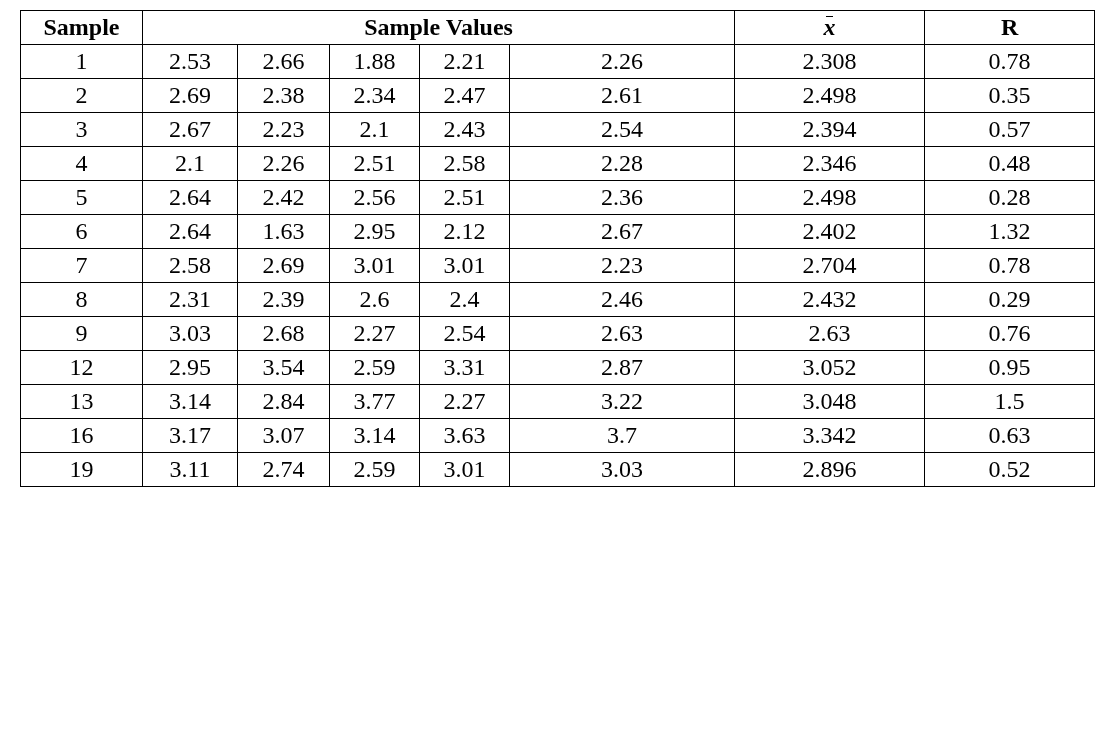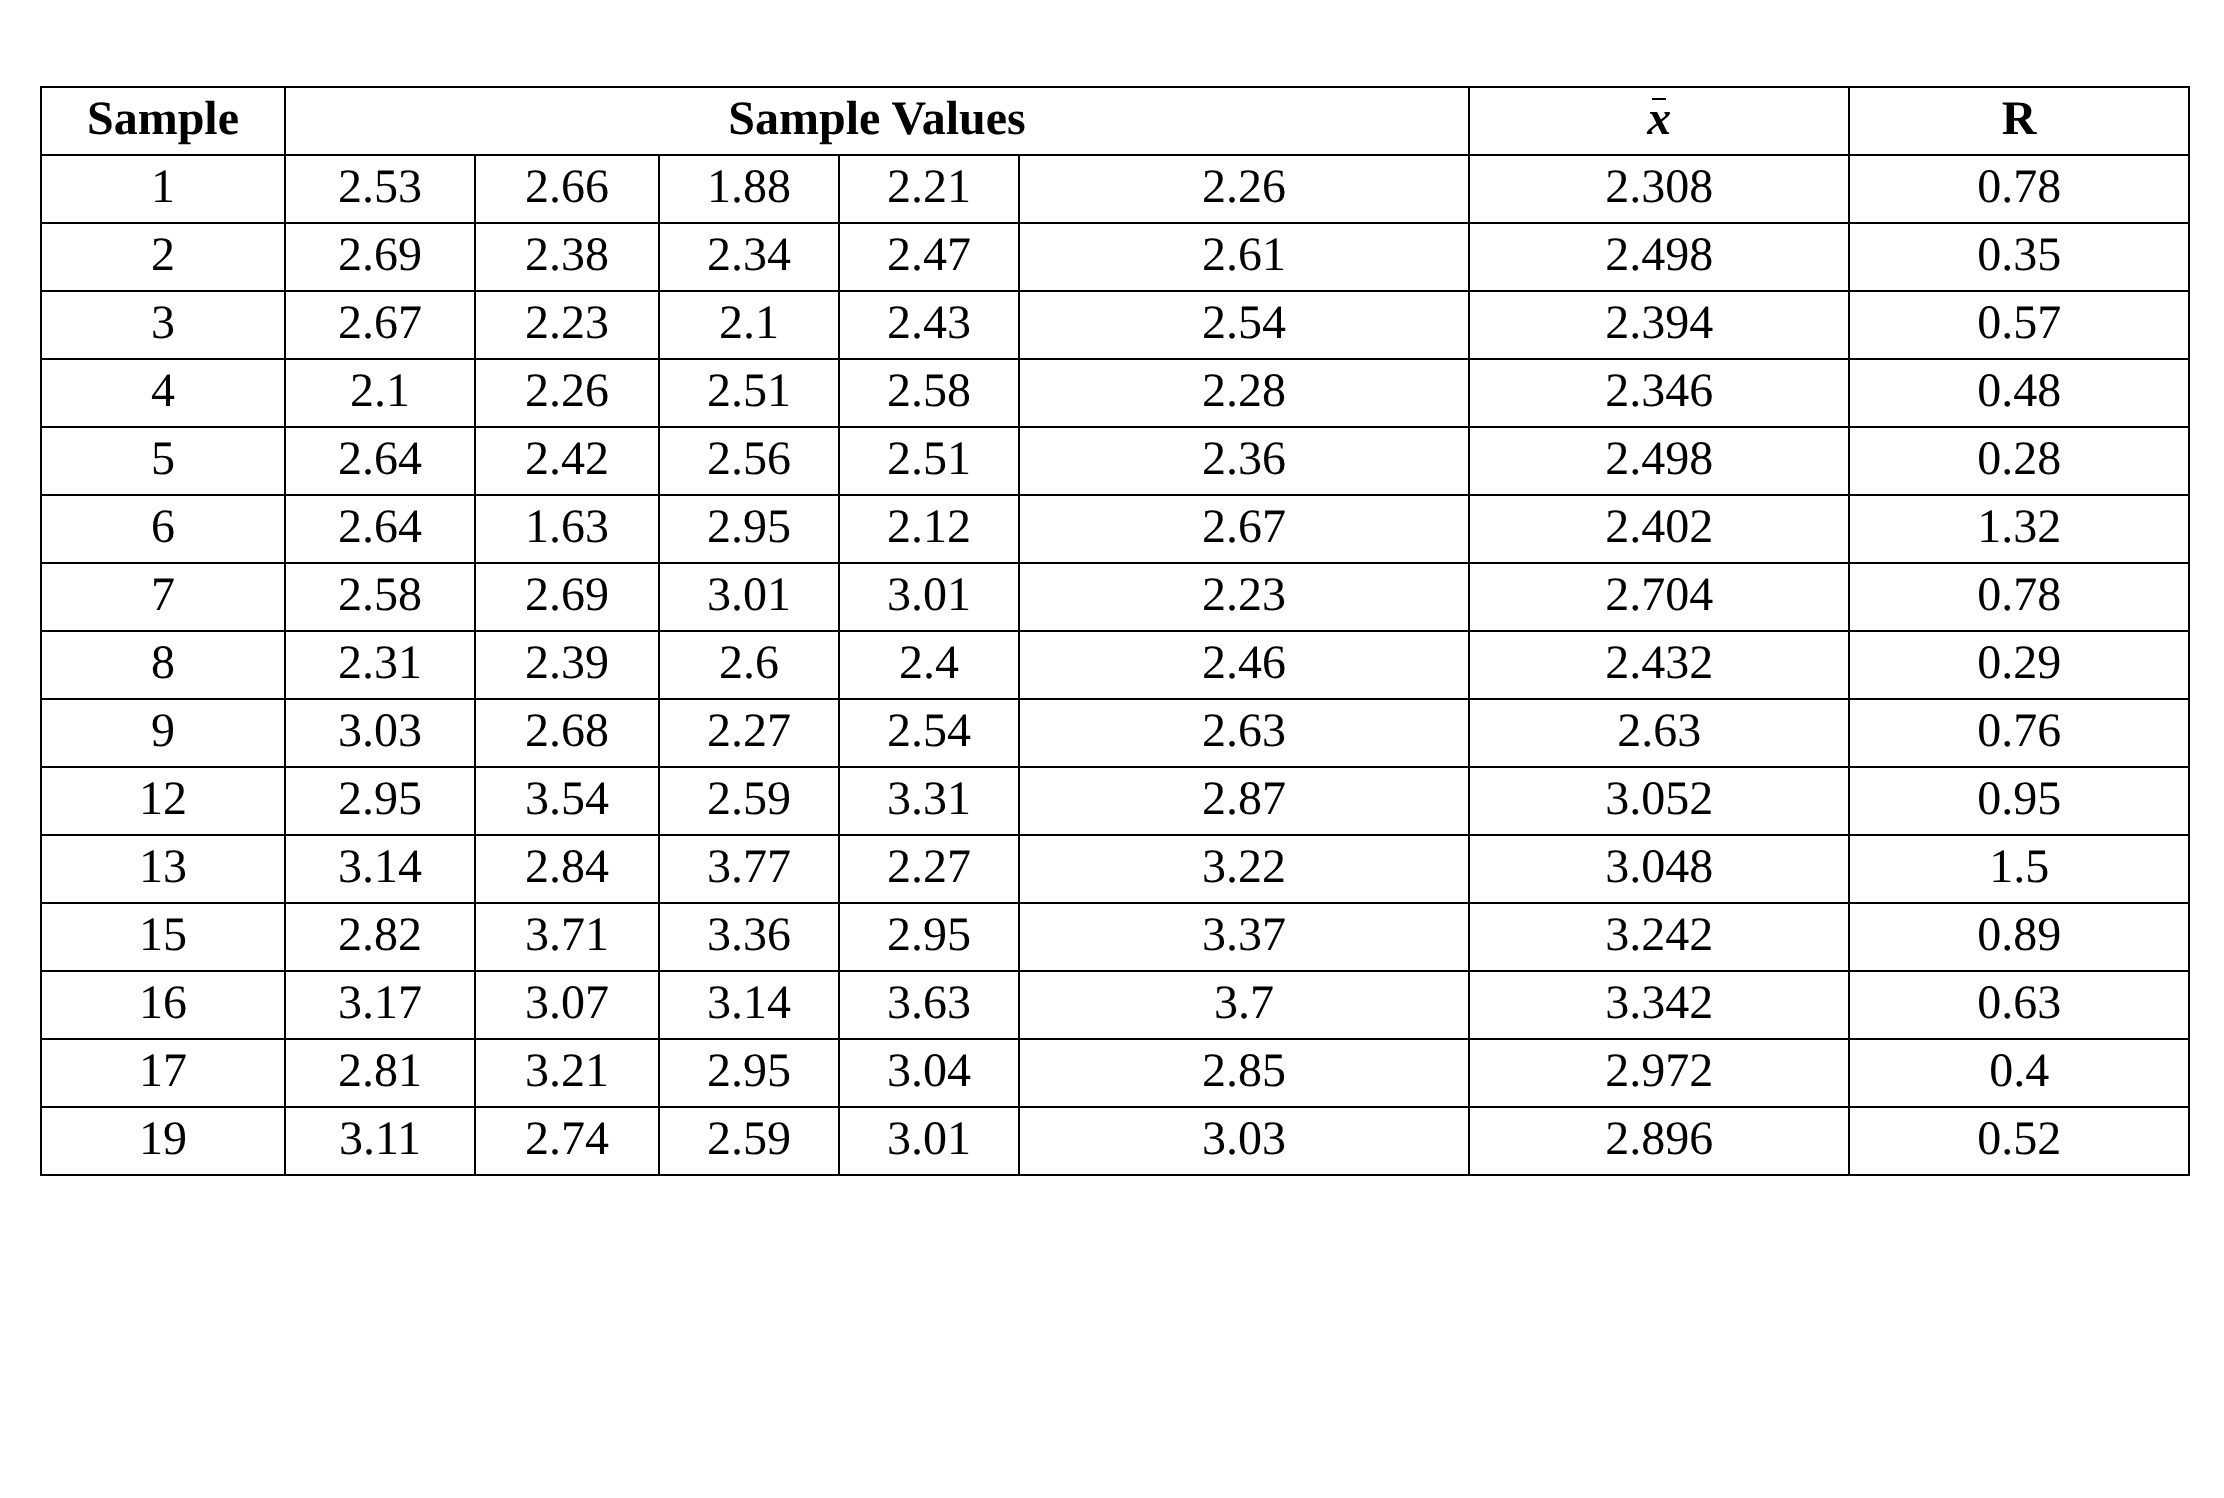--- a/index.html
+++ b/index.html
@@ -7,21 +7,20 @@
       background: #ffffff;
       font-family: "Times New Roman", Times, serif;
       font-size: 24px;
       color: #000;
       padding: 10px 20px;
     }
     table {
       border-collapse: collapse;
       width: 1072px;
       table-layout: fixed;
-      margin-top: 33px;
     }
     th, td {
       border: 1.5px solid #000;
       text-align: center;
       vertical-align: middle;
       height: 34px;
       font-weight: normal;
       padding: 0 4px;
       overflow: hidden;
       white-space: nowrap;
@@ -175,50 +174,30 @@
         <td>13</td>
         <td>3.14</td>
         <td>2.84</td>
         <td>3.77</td>
         <td>2.27</td>
         <td>3.22</td>
         <td>3.048</td>
         <td>1.5</td>
       </tr>
       <tr>
-        <td>15</td>
-        <td>2.82</td>
-        <td>3.71</td>
-        <td>3.36</td>
-        <td>2.95</td>
-        <td>3.37</td>
-        <td>3.242</td>
-        <td>0.89</td>
-      </tr>
-      <tr>
         <td>16</td>
         <td>3.17</td>
         <td>3.07</td>
         <td>3.14</td>
         <td>3.63</td>
         <td>3.7</td>
         <td>3.342</td>
         <td>0.63</td>
       </tr>
       <tr>
-        <td>17</td>
-        <td>2.81</td>
-        <td>3.21</td>
-        <td>2.95</td>
-        <td>3.04</td>
-        <td>2.85</td>
-        <td>2.972</td>
-        <td>0.4</td>
-      </tr>
-      <tr>
         <td>19</td>
         <td>3.11</td>
         <td>2.74</td>
         <td>2.59</td>
         <td>3.01</td>
         <td>3.03</td>
         <td>2.896</td>
         <td>0.52</td>
       </tr>
     </tbody>

